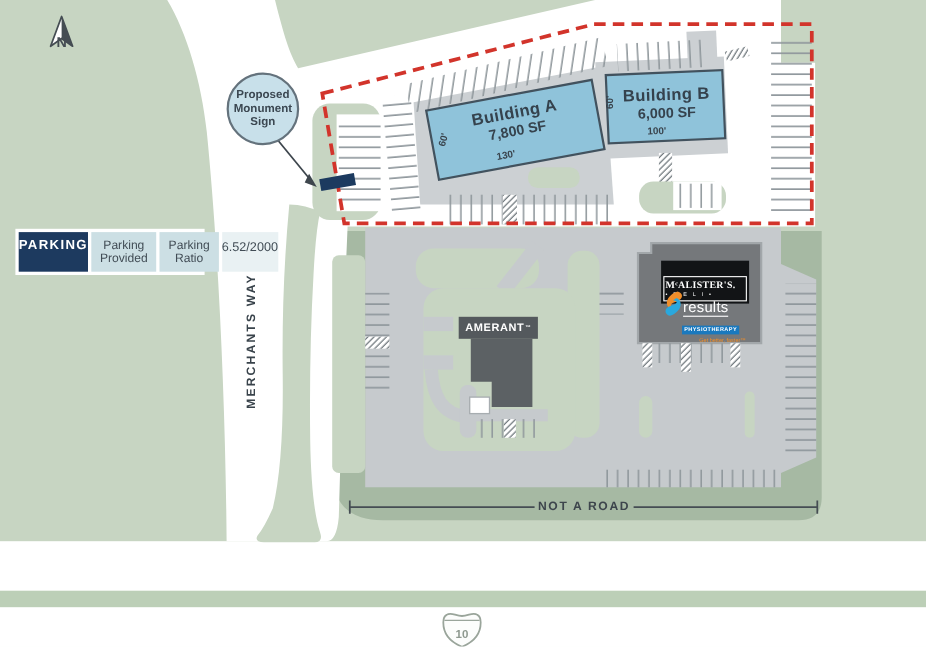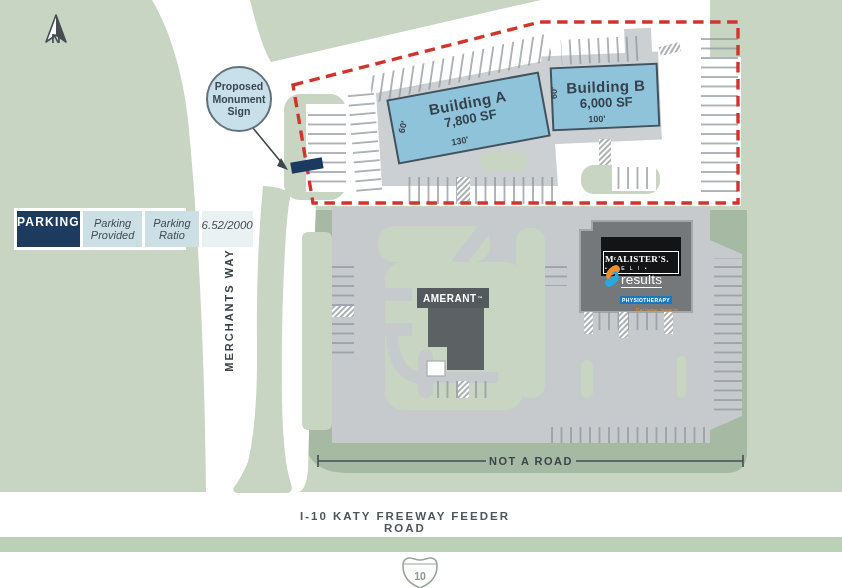--- a/index.html
+++ b/index.html
@@ -15,21 +15,21 @@
   
   .bldg-name{font-size:15px;font-weight:700;color:#35424d;letter-spacing:.4px;}
   .bldg-size{font-size:13px;font-weight:600;color:#35424d;margin-top:1px;}
   .dim{position:absolute;font-size:9px;font-weight:600;color:#39434c;}
   
   .ptable{position:absolute;left:14px;top:208px;width:172px;background:#fff;padding:3px;
           display:flex;flex-direction:row;gap:3px;box-sizing:border-box;}
   .ptable .hd{background:#1d3a5f;color:#fff;font-size:12px;font-weight:700;letter-spacing:1.2px;
               text-align:center;padding:4px 0;}
   .prow{display:flex;gap:3px;}
-  .pcell{flex:1;text-align:center;color:#414c55;font-style:italic;}
+  .pcell{flex:1;text-align:center;color:#414c55;}
   .prow.h .pcell{background:#ccdfe4;font-size:11px;padding:5px 8px;min-height:26px;
                  display:flex;align-items:center;justify-content:center;}
   .prow.v .pcell{background:#e9f1f3;font-size:11.5px;padding:8px 0;}
   
   .merchants{position:absolute;left:164px;top:304px;width:130px;text-align:center;
              transform:rotate(-90deg);font-size:11px;font-weight:700;letter-spacing:2px;color:#39434b;}
   .feeder{position:absolute;left:278px;top:510px;width:254px;text-align:center;
           font-size:11.5px;font-weight:700;letter-spacing:2px;color:#4d565c;}
   .notapart{position:absolute;left:489px;top:455px;width:84px;text-align:center;
             font-size:11px;font-weight:700;letter-spacing:1.5px;color:#3d454c;}
@@ -216,21 +216,20 @@
     <div class="pcell">Parking Provided</div>
     <div class="pcell">Parking Ratio</div>
   </div>
   <div class="prow v">
     <div class="pcell">6.52/2000</div>
   </div>
 </div>
 
 <div class="merchants">MERCHANTS WAY</div>
 <div class="notapart">NOT A ROAD</div>
-<div class="feeder">I-10 KATY FREEWAY FEEDER ROAD</div>
 
 <div class="amerant">
   <span>AMERANT</span>
       <sup>™</sup>
 </div>
 
 <div class="mcal">
   <div class="inner">
     <div class="n1">MᶜALISTER'S.</div>
     <div class="n2">• D E L I •</div>

